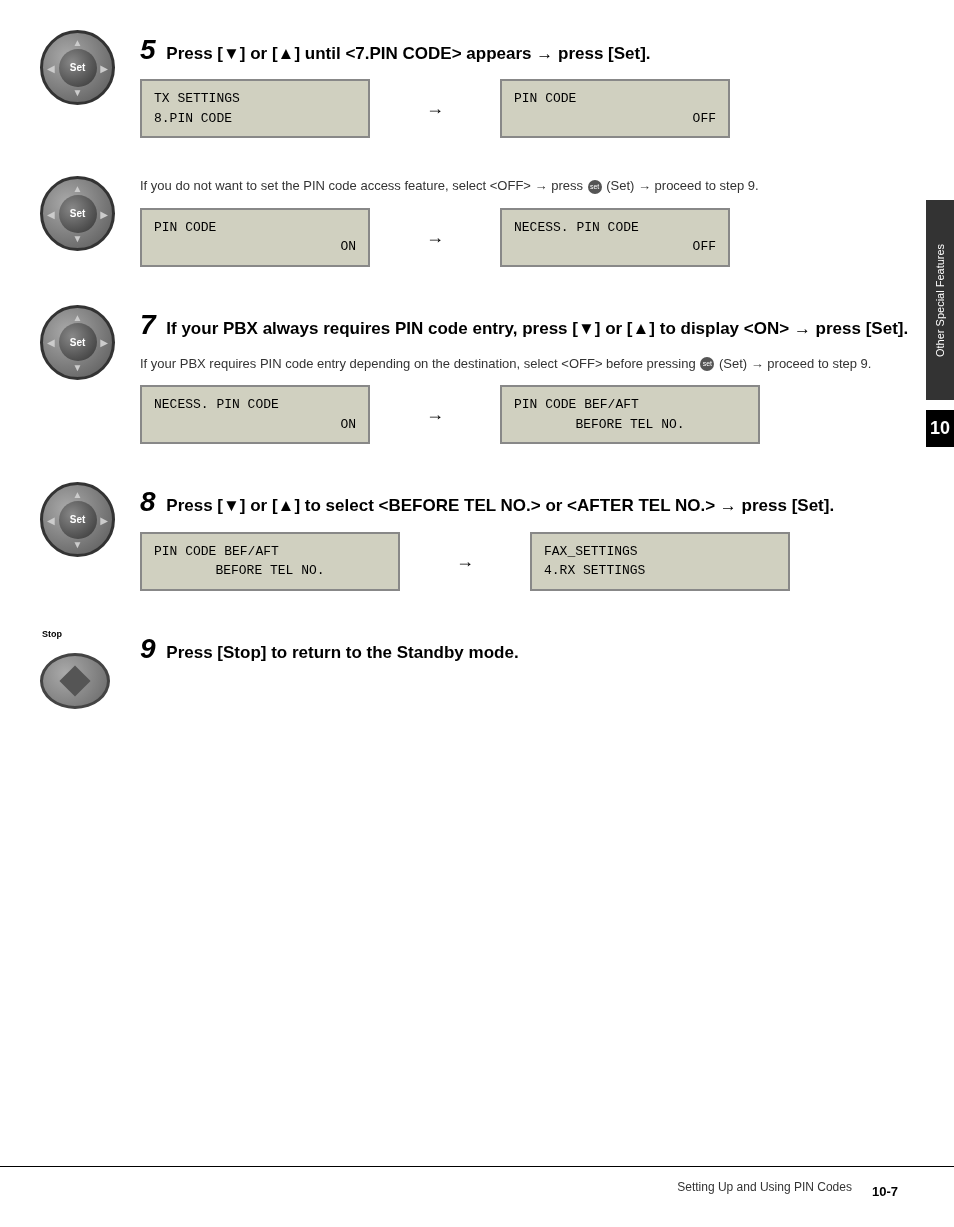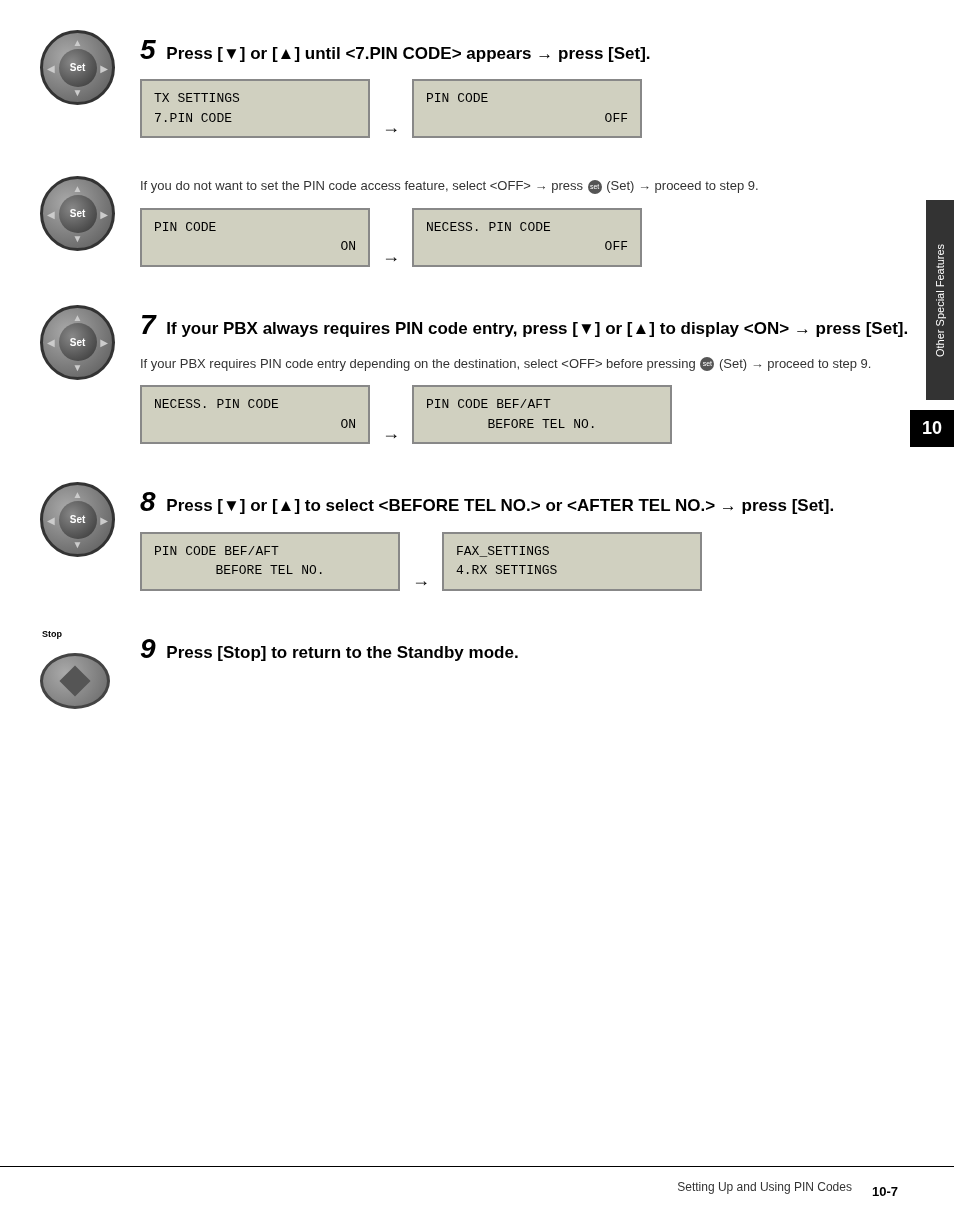--- a/index.html
+++ b/index.html
@@ -38,21 +38,21 @@
       writing-mode: vertical-rl;
       text-orientation: mixed;
       transform: rotate(180deg);
       height: 200px;
     }
 
     .section-number-box {
       position: absolute;
       right: 0;
       top: 410px;
-      width: 44px;
+      width: 28px;
       background: #000;
       color: #fff;
       text-align: center;
       font-size: 18px;
       font-weight: bold;
       padding: 8px 0;
     }
 
     
     .step {
@@ -89,22 +89,23 @@
     .step-desc {
       font-size: 13px;
       color: #333;
       margin-bottom: 12px;
       line-height: 1.5;
     }
 
     
     .lcd-row {
       display: flex;
-      align-items: flex-end;
+      align-items: center;
       margin-bottom: 8px;
+      gap: 44px;
     }
 
     .lcd-screen {
       background: #d0d0c0;
       border: 2px solid #888;
       font-family: 'Courier New', Courier, monospace;
       font-size: 13px;
       padding: 8px 12px;
       min-width: 230px;
       min-height: 50px;
@@ -305,21 +306,21 @@
       </div>
     </div>
     <div class="step-content">
       <div class="step-title">
         <span class="step-number">5</span>
         <span>Press [▼] or [▲] until &lt;7.PIN CODE&gt; appears → press [Set].</span>
       </div>
       <div class="lcd-row">
         <div class="lcd-screen">
           <div class="lcd-line">TX SETTINGS</div>
-          <div class="lcd-line">7.PIN CODE</div>
+          <div class="lcd-line">8.PIN CODE</div>
         </div>
         <span class="arrow">→</span>
         <div class="lcd-screen">
           <div class="lcd-line">PIN CODE</div>
           <div class="lcd-line right">OFF</div>
         </div>
       </div>
     </div>
   </div>
 

